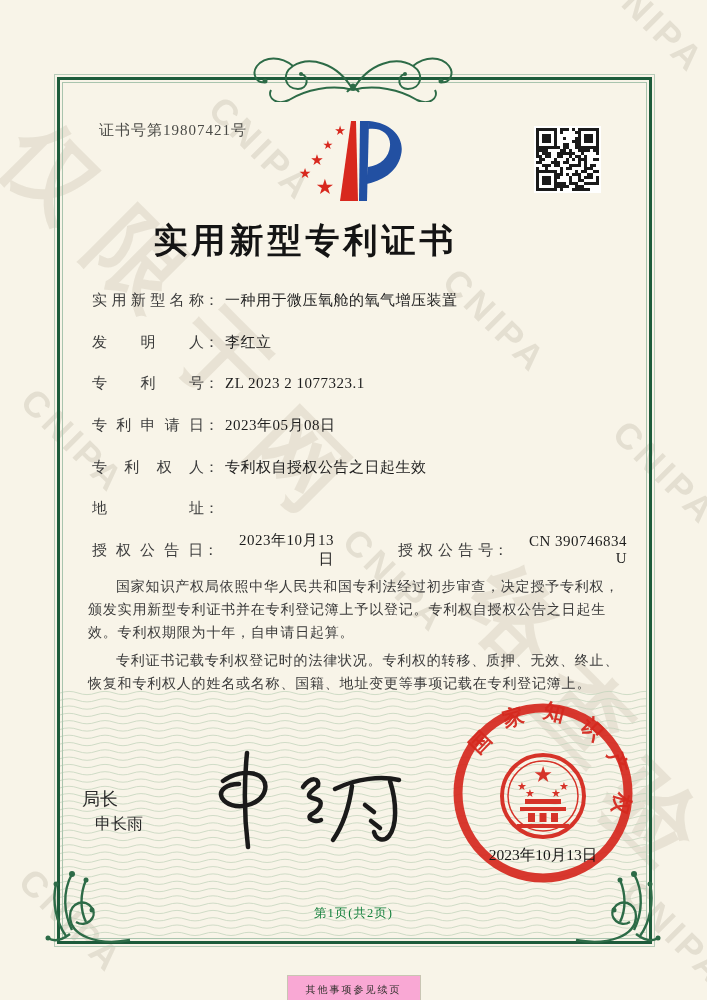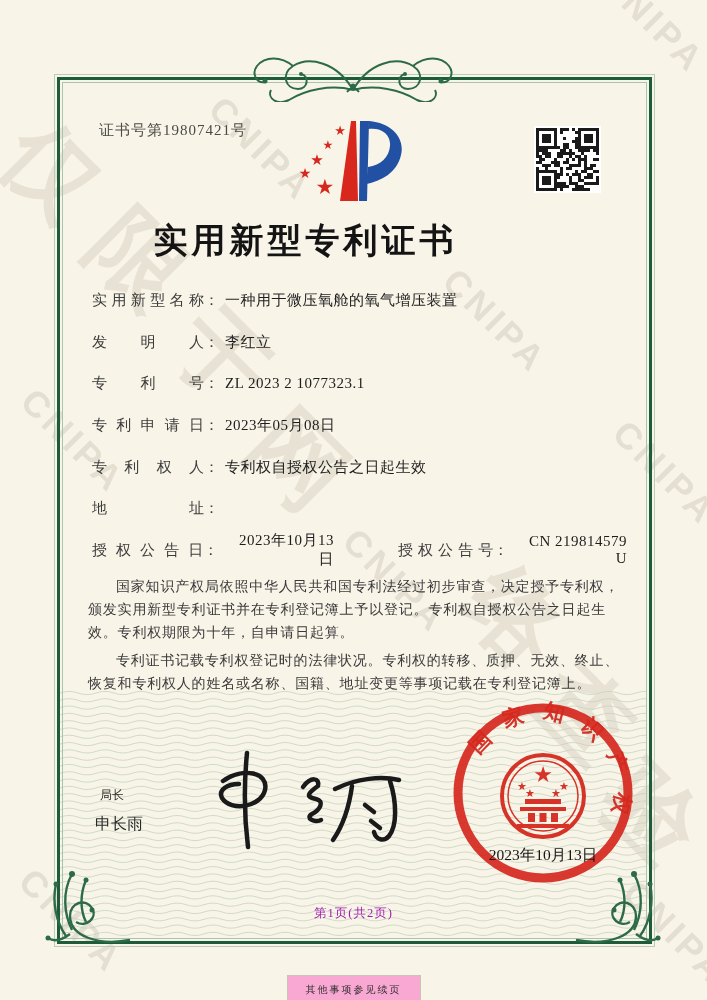--- a/index.html
+++ b/index.html
@@ -30,30 +30,30 @@
   .flabel{display:inline-block;width:112px;text-align:justify;text-align-last:justify;color:#3c3c3c;}
   .fcolon{margin:0 6px 0 0;color:#3c3c3c;}
   .fvalue{letter-spacing:.5px;text-align:right;}
   .fpair2{margin-left:64px;display:flex;align-items:center;}
   .fpair2 .flabel{width:96px;}
 
   .body-text{position:absolute;left:88px;top:575px;width:532px;font-size:14px;line-height:23px;
              color:#3a3a3a;letter-spacing:.8px;}
   .body-text p{margin:0 0 5px 0;text-indent:2em;}
 
-  .sig-role{position:absolute;left:100px;top:787px;font-size:12px;color:#2a2a2a;
+  .sig-role{position:absolute;left:82px;top:787px;font-size:18px;color:#2a2a2a;
             font-family:Liberation Sans, sans-serif;}
   .sig-name{position:absolute;left:95px;top:814px;font-size:16px;color:#2a2a2a;
             font-family:"Liberation Sans","DejaVu Sans",sans-serif;}
   .sig-svg{position:absolute;left:185px;top:745px;}
 
   .seal{position:absolute;left:448px;top:698px;}
 
   .page-info{position:absolute;left:0;top:905px;width:707px;text-align:center;
-             font-size:12.5px;color:#a21caf;letter-spacing:1px;}
+             font-size:12.5px;color:#15803d;letter-spacing:1px;}
   .note-box{position:absolute;left:50%;top:975px;transform:translateX(-50%);
             background:#f9a8d4;border:1px solid #c9c5b3;padding:7px 18px;
             font-size:10px;color:#2f2f2b;letter-spacing:2px;white-space:nowrap;}
   .ornament{position:absolute;pointer-events:none;}
 </style>
 </head>
 <body>
 
 <div class="page">
 
@@ -367,21 +367,21 @@
       <span class="flabel">地址</span>
         <span class="fcolon">：</span>
     </div>
     <div class="frow">
       <span class="flabel">授权公告日</span>
         <span class="fcolon">：</span>
       <span class="fvalue">2023年10月13日</span>
       <span class="fpair2">
         <span class="flabel">授权公告号</span>
           <span class="fcolon">：</span>
-        <span class="fvalue">CN 219814579 U</span>
+        <span class="fvalue">CN 390746834 U</span>
       </span>
     </div>
   </div>
 
   <div class="body-text">
     <p>国家知识产权局依照中华人民共和国专利法经过初步审查，决定授予专利权，颁发实用新型专利证书并在专利登记簿上予以登记。专利权自授权公告之日起生效。专利权期限为十年，自申请日起算。</p>
     <p>专利证书记载专利权登记时的法律状况。专利权的转移、质押、无效、终止、恢复和专利权人的姓名或名称、国籍、地址变更等事项记载在专利登记簿上。</p>
   </div>
 
   <div class="sig-role">局长</div>

